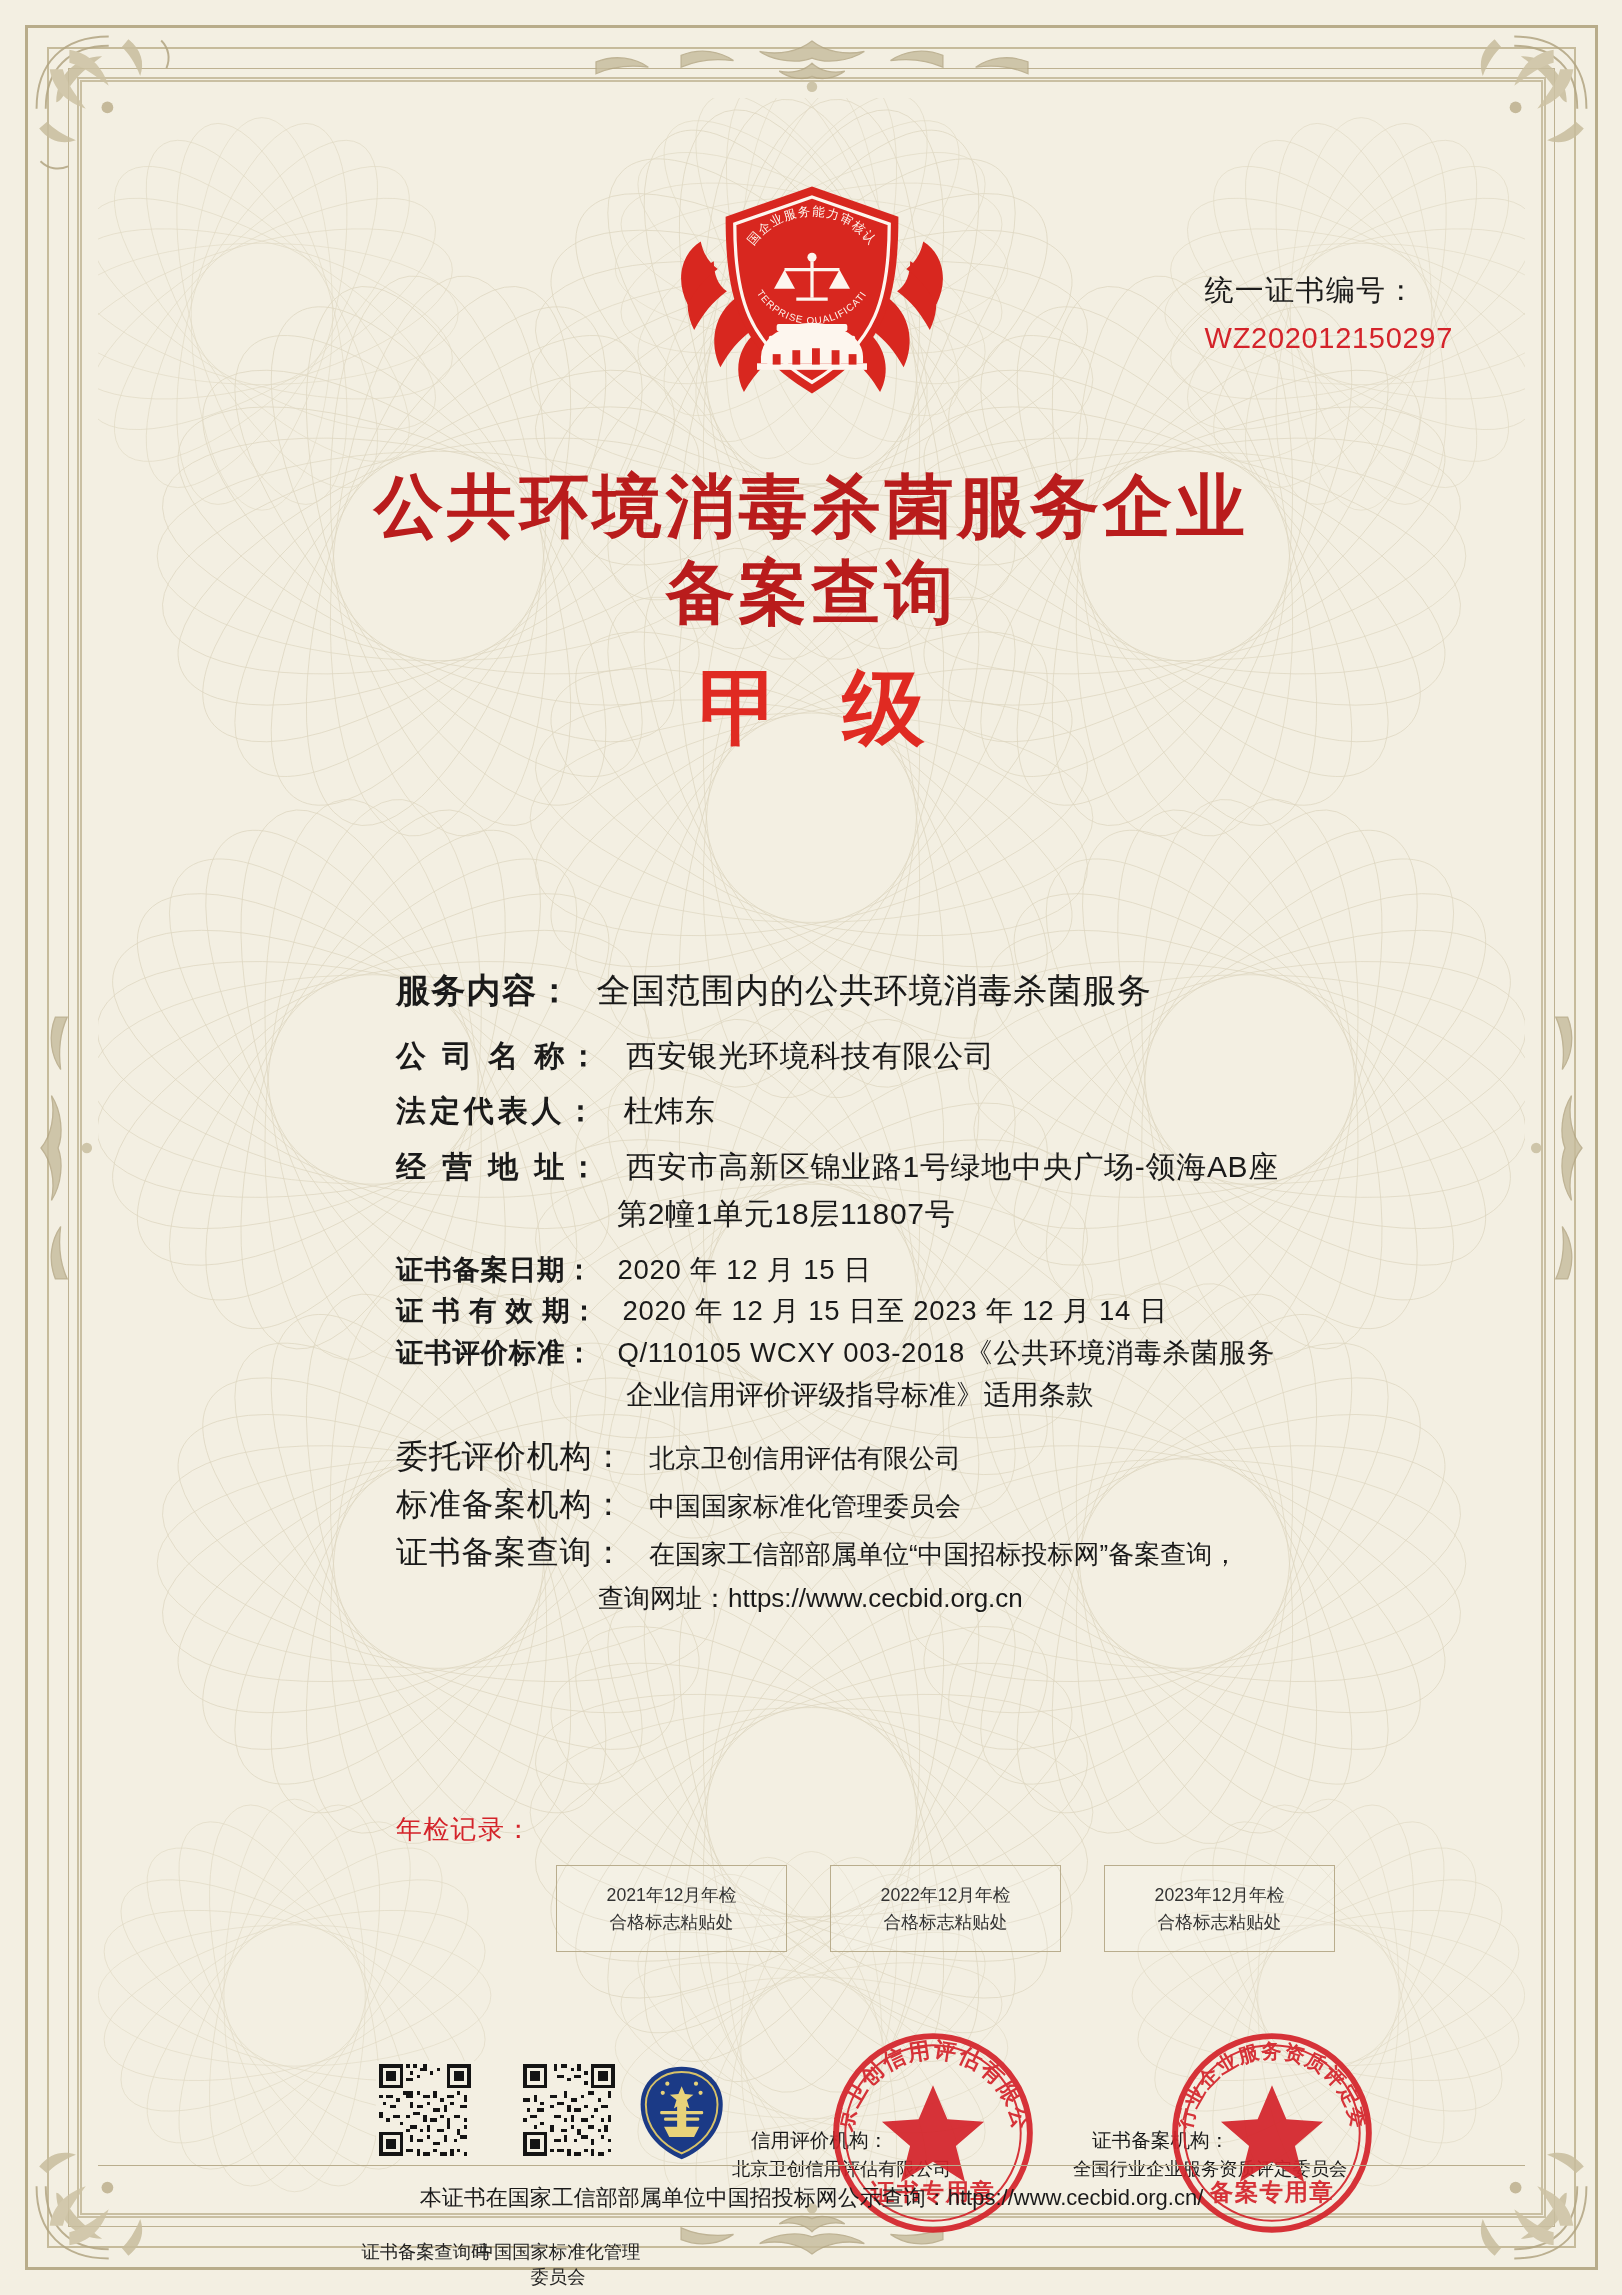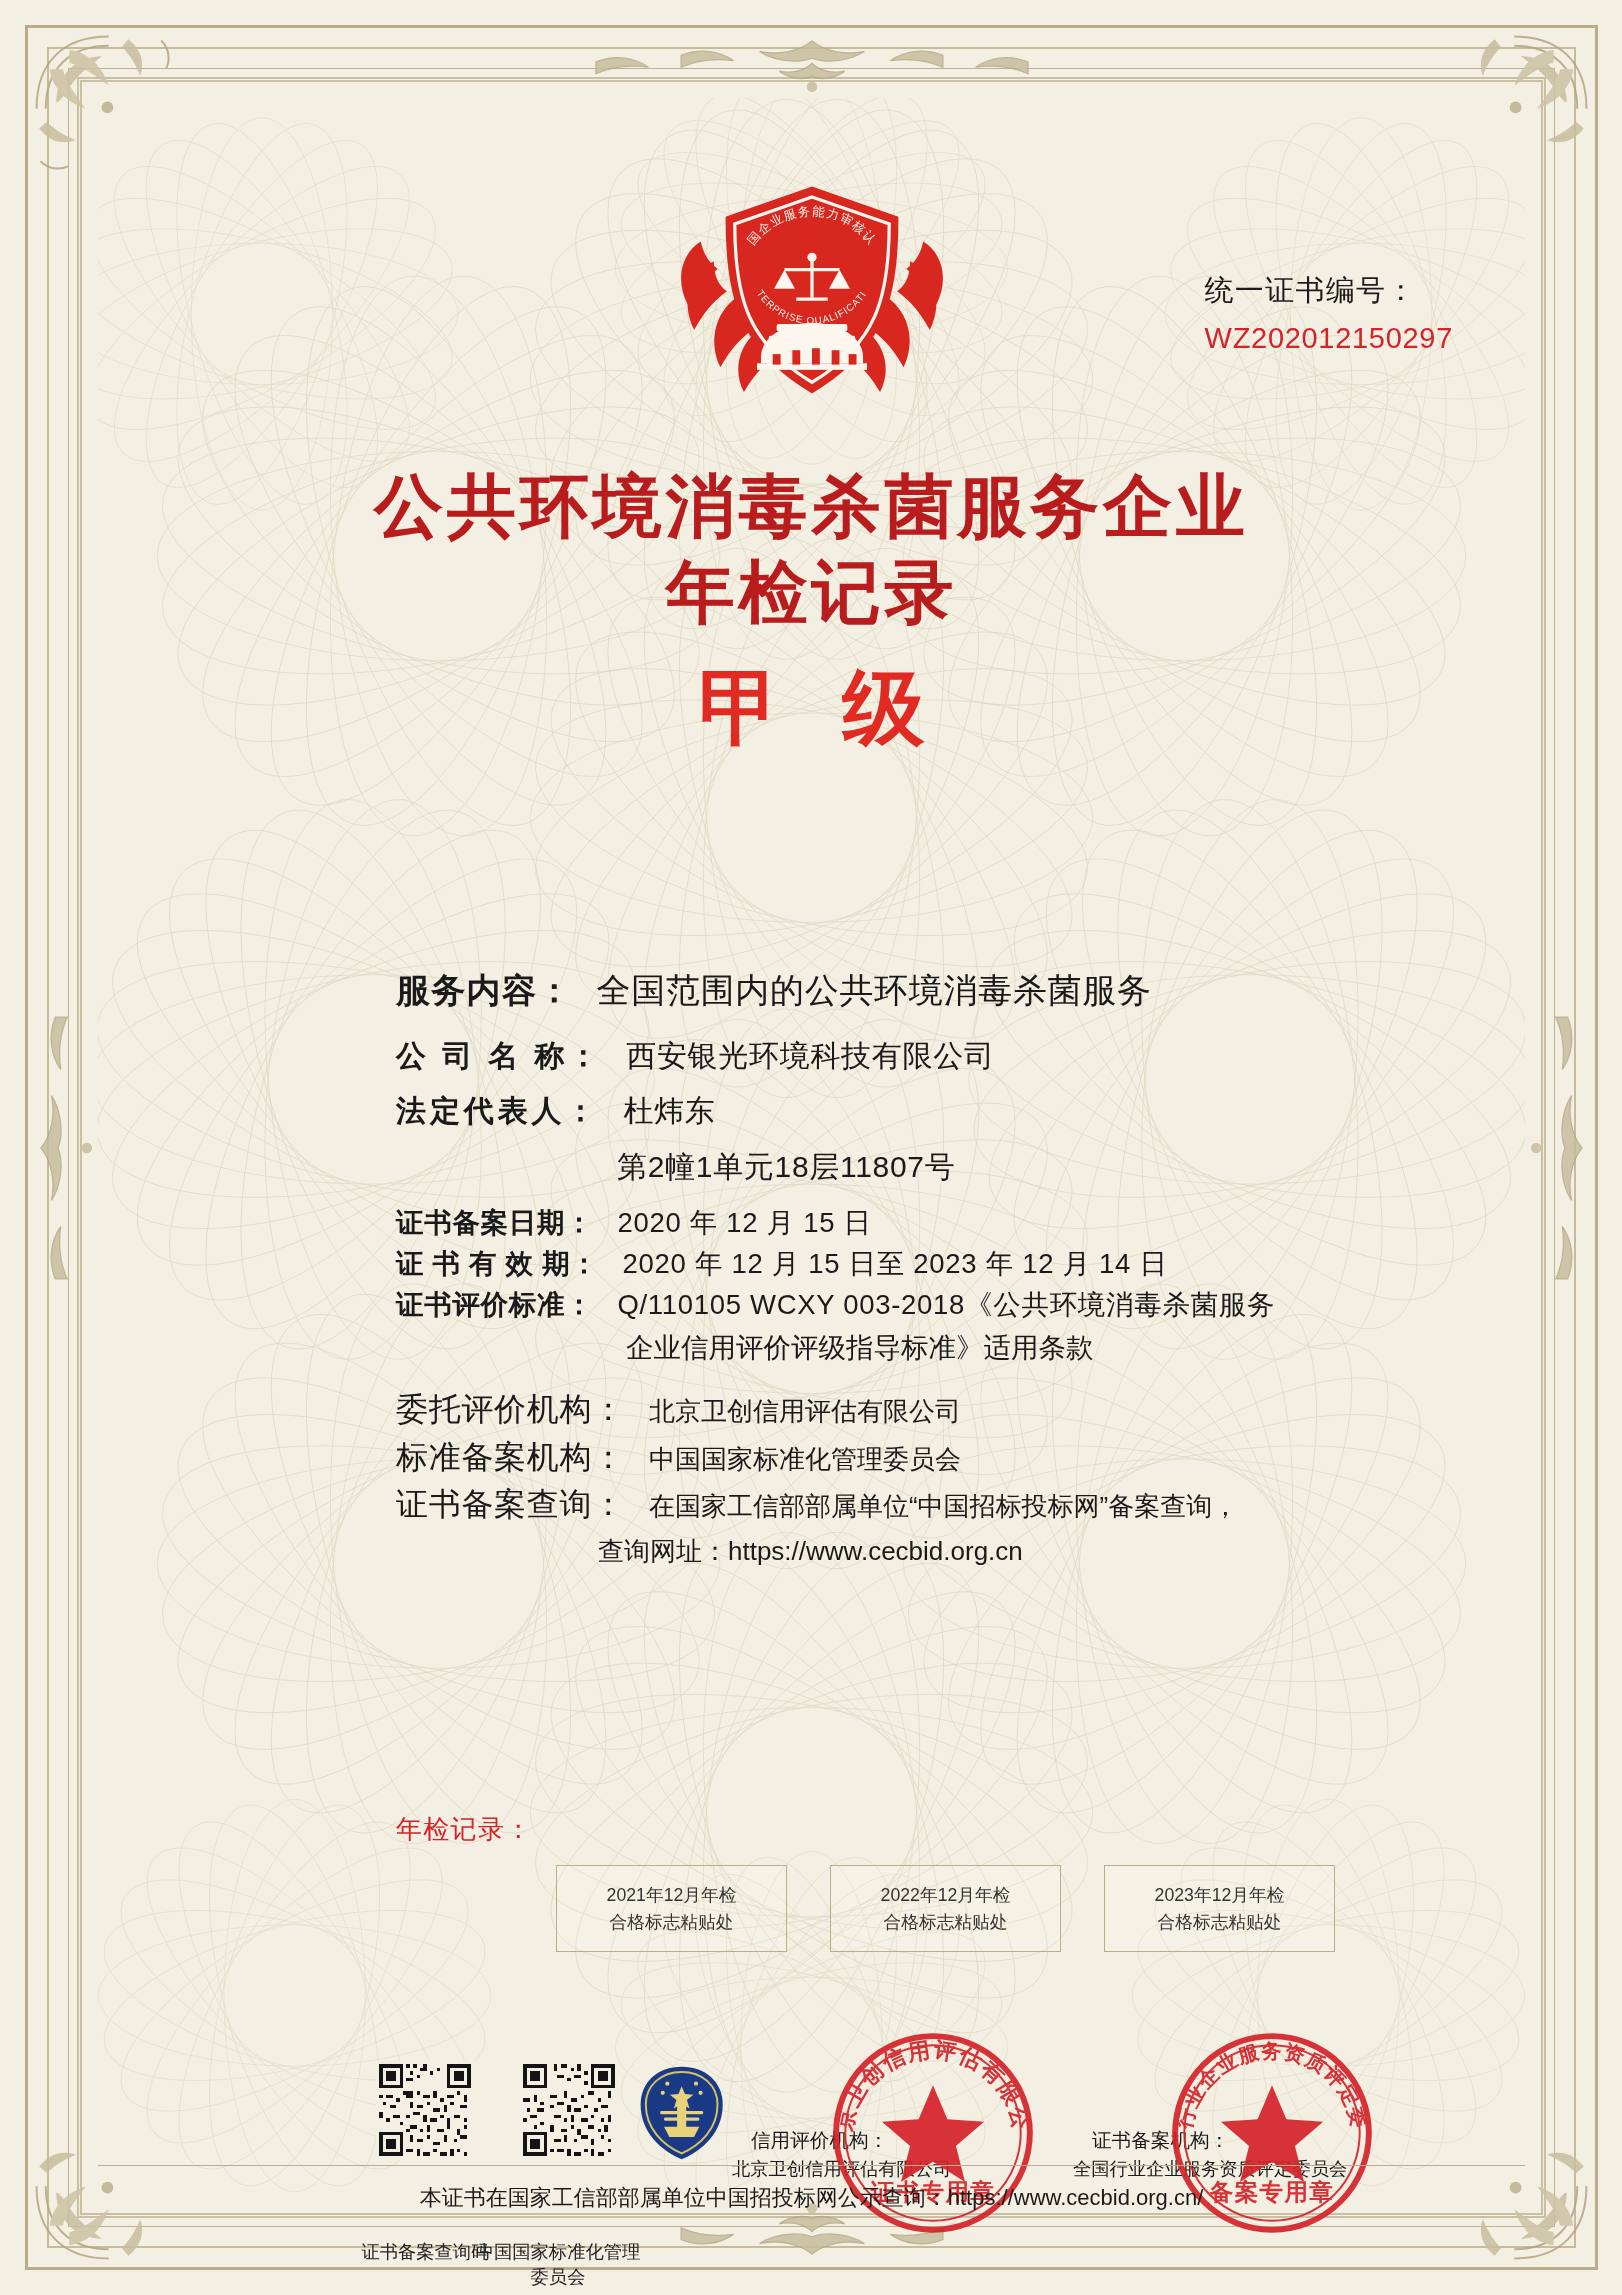--- a/index.html
+++ b/index.html
@@ -357,41 +357,45 @@
     </g>
   </svg>
 
   <div class="certno">
     <div class="lbl">统一证书编号：</div>
     <div class="val">WZ202012150297</div>
   </div>
 
   <div class="title-block">
     <div class="title1">公共环境消毒杀菌服务企业</div>
-    <div class="title1">年检记录</div>
+    <div class="title1">备案查询</div>
     <div class="grade">甲 级</div>
   </div>
 
   <div class="fields">
 
     <div class="row row-service">
       <span class="lbl-big">服务内容：</span>
       <span class="val-big">全国范围内的公共环境消毒杀菌服务</span>
     </div>
 
     <div class="row row-mid">
       <span class="lbl-mid">公 司 名 称：</span>
       <span class="val-mid">西安银光环境科技有限公司</span>
     </div>
 
     <div class="row row-mid">
       <span class="lbl-mid">法定代表人：</span>
       <span class="val-mid">杜炜东</span>
     </div>
 
+    <div class="row">
+      <span class="lbl-mid">经 营 地 址：</span>
+      <span class="val-mid">西安市高新区锦业路1号绿地中央广场-领海AB座</span>
+    </div>
     <div class="addr-cont">第2幢1单元18层11807号</div>
 
     <div class="row row-s">
       <span class="lbl-s">证书备案日期：</span>
       <span class="val-s">2020 年 12 月 15 日</span>
     </div>
 
     <div class="row row-s">
       <span class="lbl-s">证 书 有 效 期：</span>
       <span class="val-s">2020 年 12 月 15 日至 2023 年 12 月 14 日</span>

